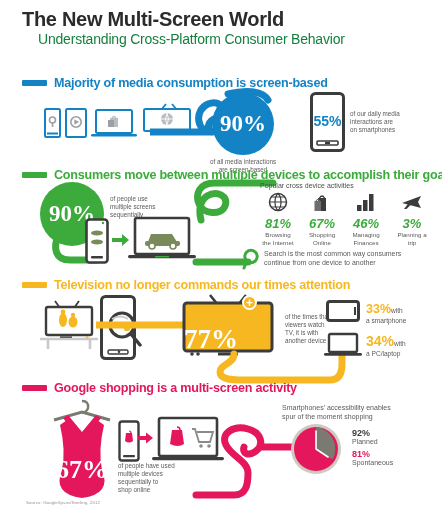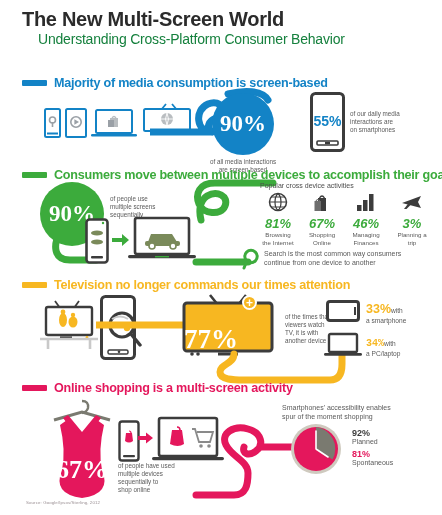--- a/index.html
+++ b/index.html
@@ -294,27 +294,27 @@
   <div class="abs" style="left:366px; top:299px;">
     <span class="yellow" style="font-size:12.5px; font-weight:bold;">33%</span><span class="sub-note" style="font-size:6.6px;">with</span>
     <div class="sub-note" style="font-size:6.6px;">a smartphone</div>
   </div>
 
   <svg class="abs" style="left:324px; top:332px;" width="38" height="26" viewBox="0 0 38 26">
     <rect x="5" y="2" width="28" height="18" rx="1.6" fill="#fff" stroke="#3c3c3c" stroke-width="2.4"></rect>
     <rect x="0" y="21" width="38" height="2.8" rx="1.4" fill="#3c3c3c"></rect>
   </svg>
   <div class="abs" style="left:366px; top:332px;">
-    <span class="yellow" style="font-size:10px; font-weight:bold;font-family:Liberation Mono, monospace;">34%</span><span class="sub-note" style="font-size:6.6px;">with</span>
+    <span class="yellow" style="font-size:14px; font-weight:bold;">34%</span><span class="sub-note" style="font-size:6.6px;">with</span>
     <div class="sub-note" style="font-size:6.6px;">a PC/laptop</div>
   </div>
 
   <div class="sec-head" style="left:22px; top:381px;">
     <div class="sec-bar bg-pink"></div>
-    <div class="sec-text pink">Online shopping is a multi-screen activity</div>
+    <div class="sec-text pink">Google shopping is a multi-screen activity</div>
   </div>
 
   <svg class="abs" style="left:36px; top:398px;" width="92" height="105" viewBox="0 0 92 105">
     <path d="M46 3 q7 0 6 7 q-1 4 -6 5" fill="none" stroke="#7a7a70" stroke-width="2.4"></path>
     <path d="M18 22 L46 14 L74 22" fill="none" stroke="#7a7a70" stroke-width="3"></path>
     <path d="M27 20 L46 44 L65 20 L60 17 L46 34 L32 17 Z" fill="#e4175c"></path>
     <path d="M31 22 Q46 50 61 22 L68 27 Q62 52 66 72 Q76 96 46 100 Q16 96 26 72 Q30 52 24 27 Z" fill="#e4175c"></path>
   </svg>
   <div class="abs" style="left:42px; top:455px; width:80px; text-align:center;">
     <span class="big-pct" style="font-size:26px;">67%</span>

